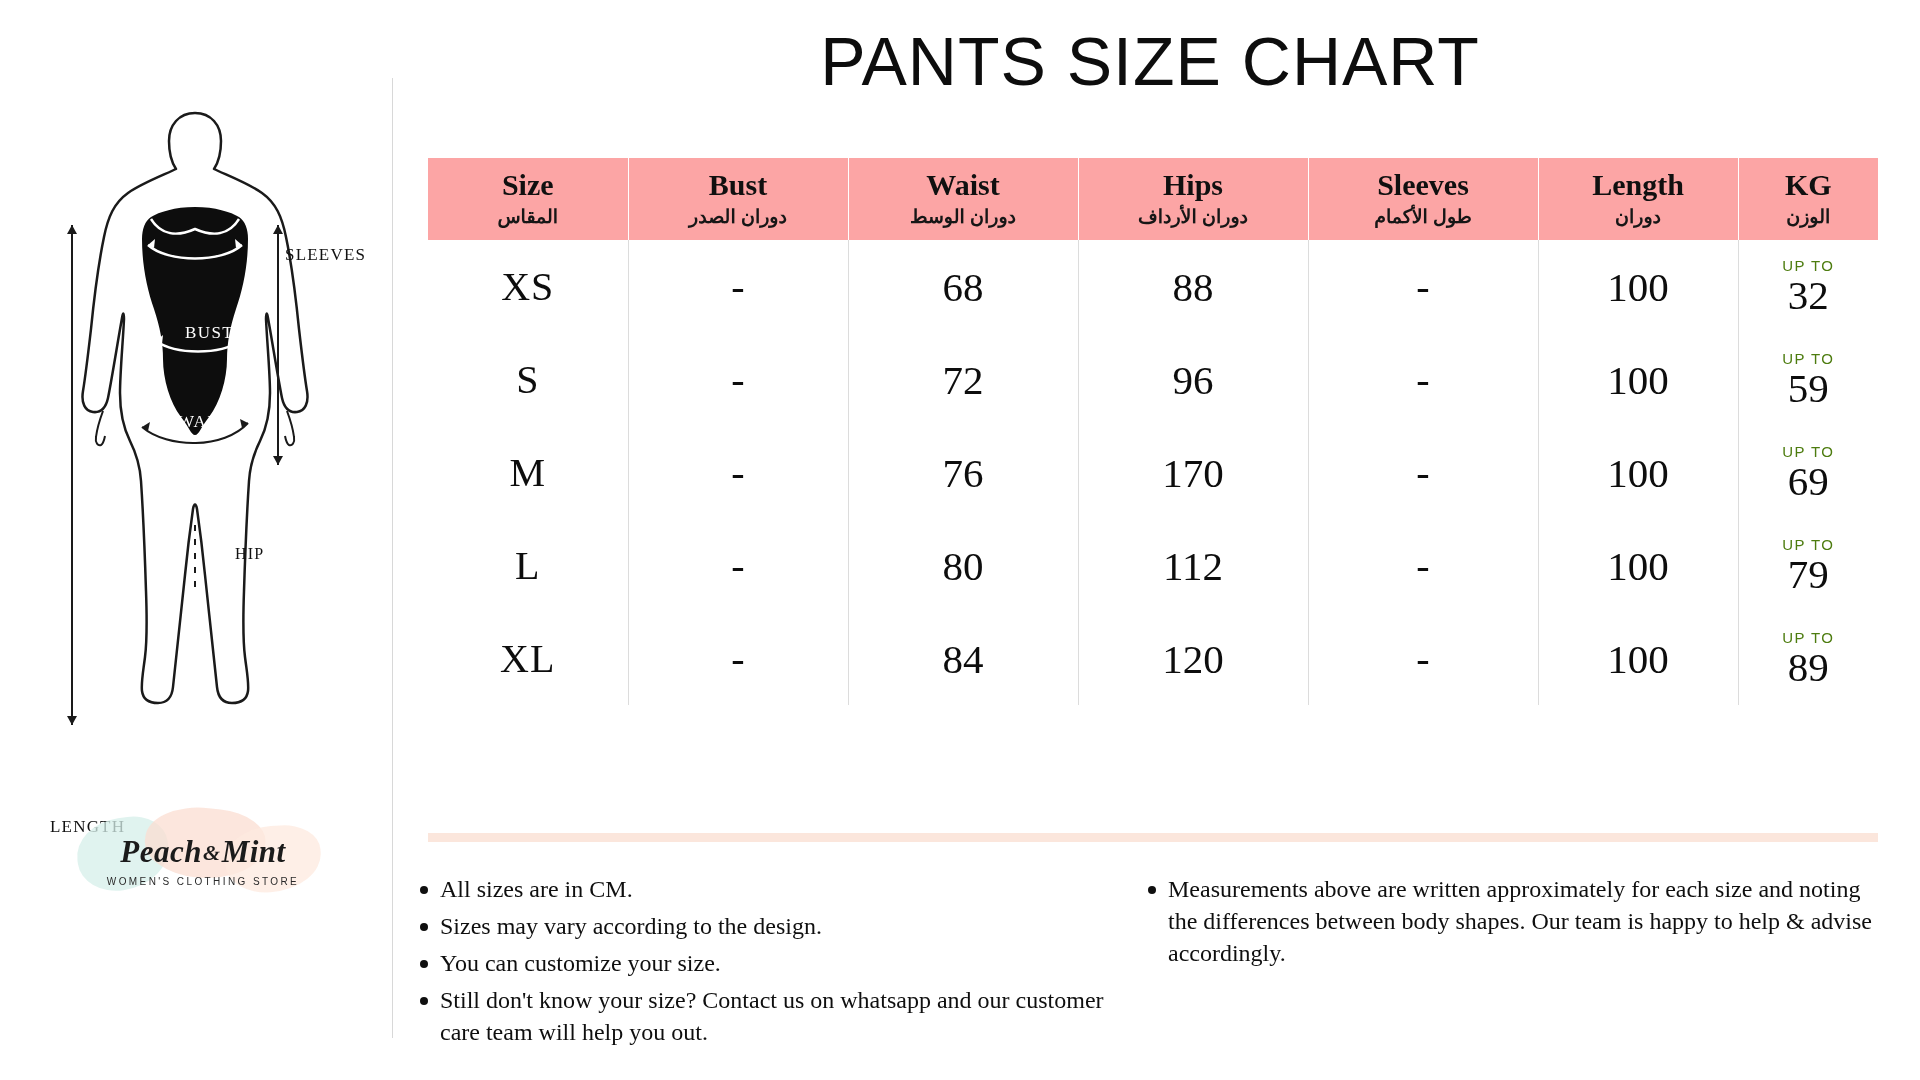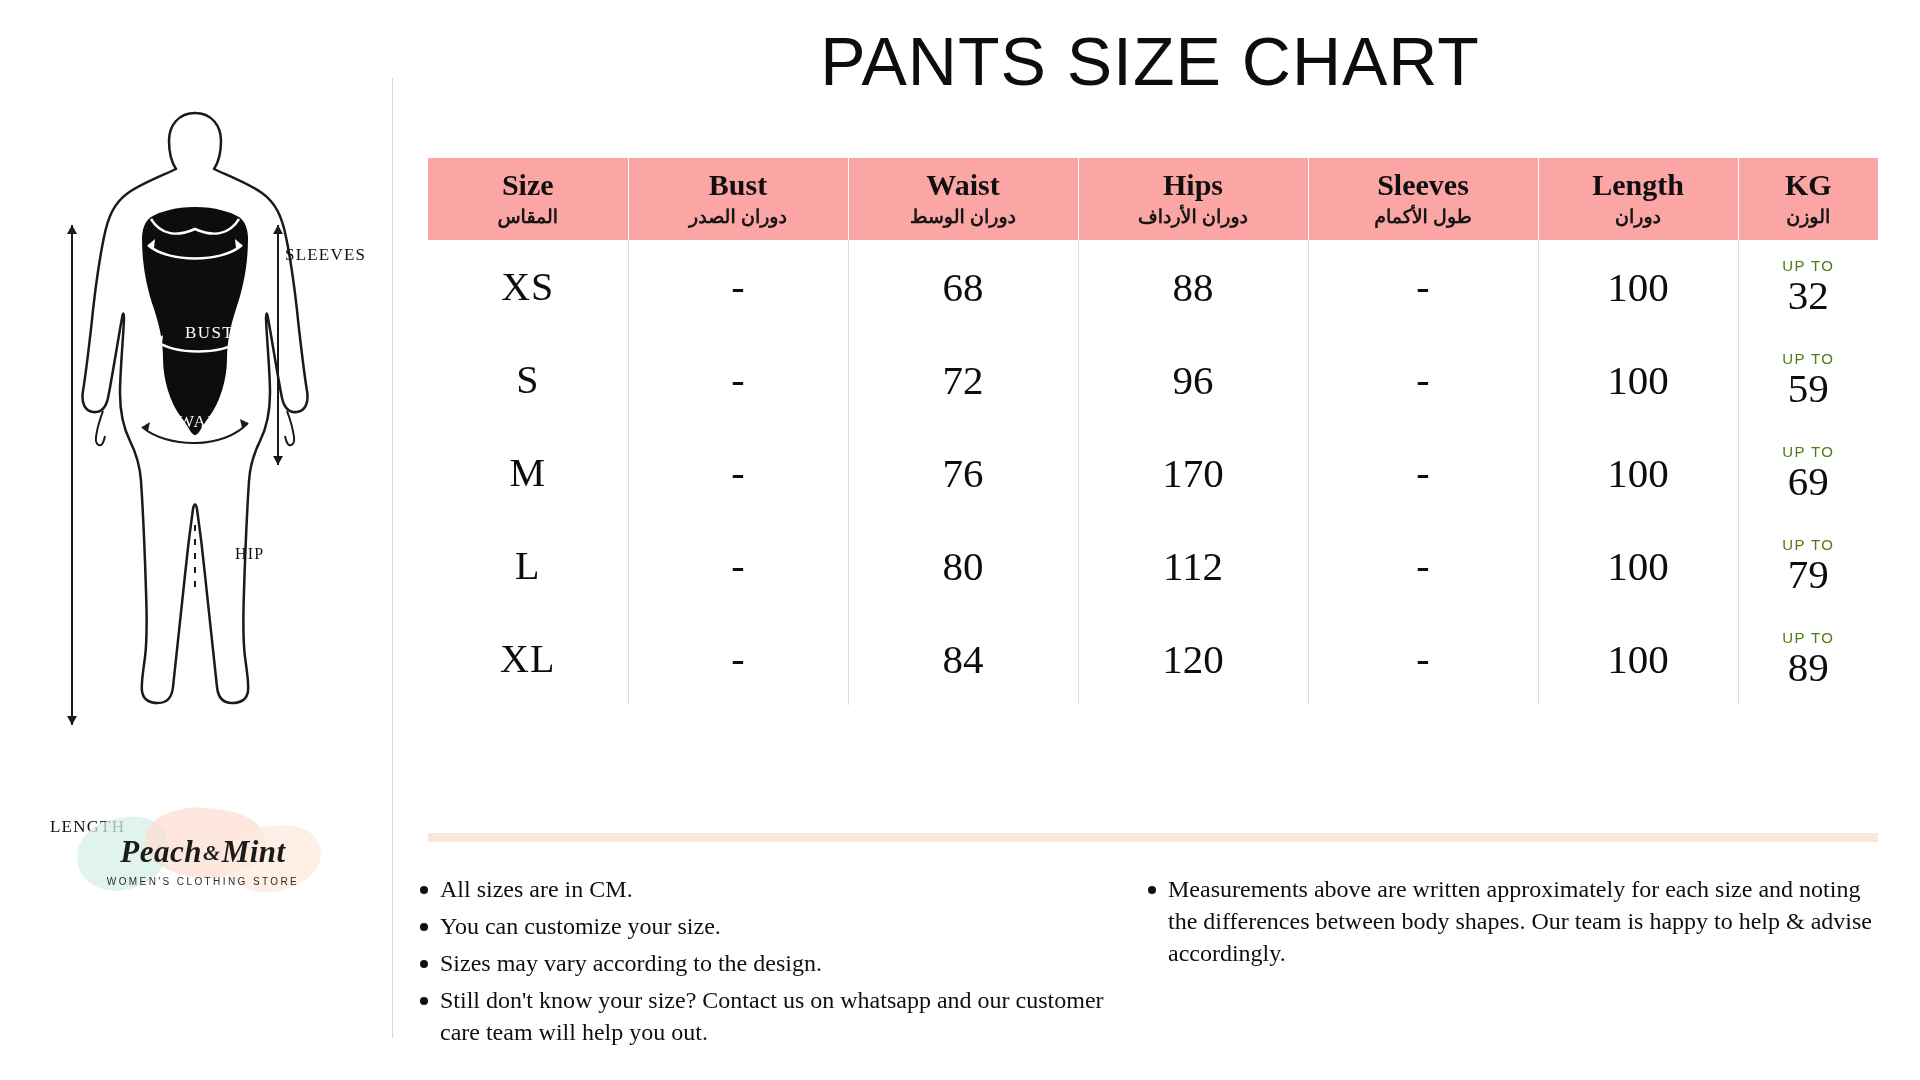--- a/index.html
+++ b/index.html
@@ -407,22 +407,22 @@
         </tr>
       </tbody>
     </table>
   </div>
 
   <div class="peach-bar"></div>
 
   <div class="notes-left">
     <ul class="notes">
       <li>All sizes are in CM.</li>
+      <li>Sizes may vary according to the design.</li>
       <li>You can customize your size.</li>
-      <li>Sizes may vary according to the design.</li>
       <li>Still don't know your size? Contact us on whatsapp and our customer care team will help you out.</li>
     </ul>
   </div>
 
   <div class="notes-right">
     <ul class="notes">
       <li>Measurements above are written approximately for each size and noting the differences between body shapes. Our team is happy to help &amp; advise accordingly.</li>
     </ul>
   </div>
 

